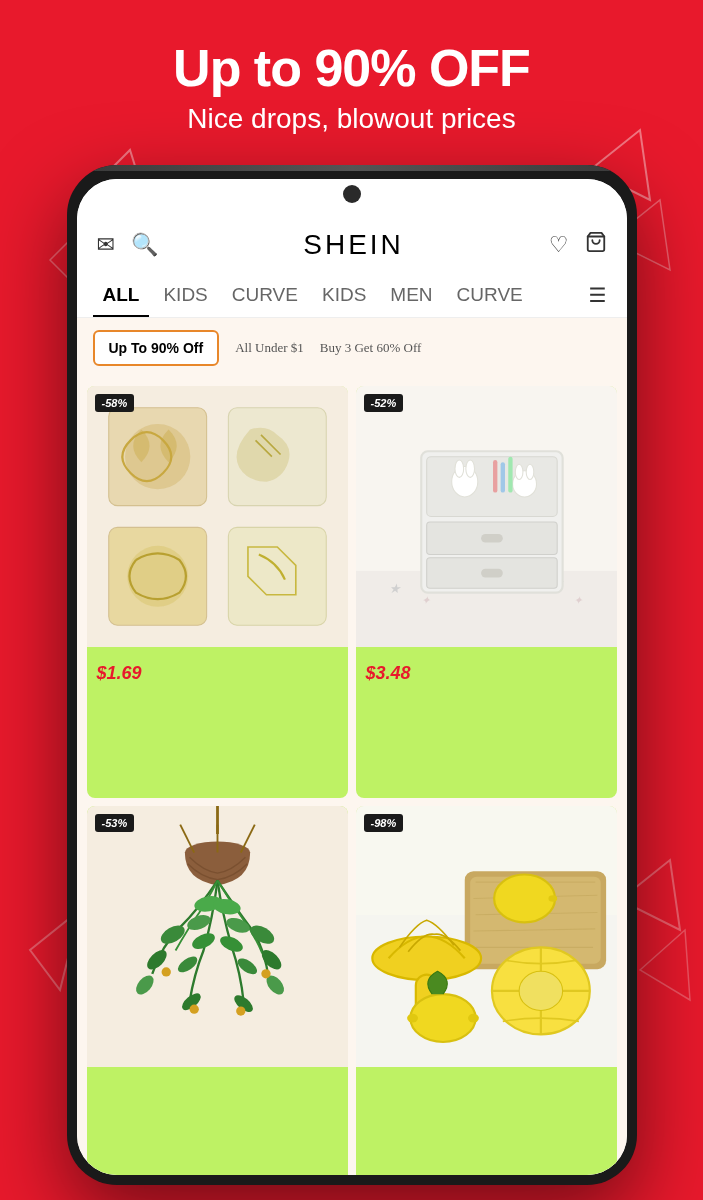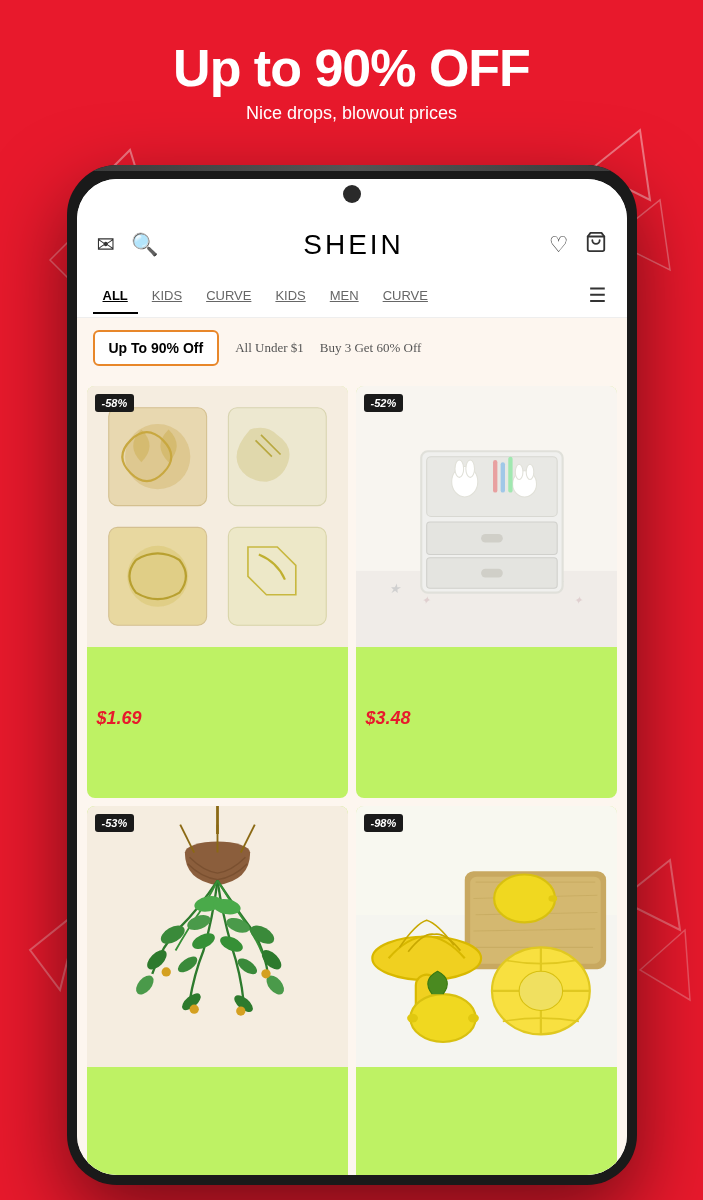--- a/index.html
+++ b/index.html
@@ -27,21 +27,21 @@
       z-index: 2;
     }
     .promo-banner .main-title {
       font-size: 52px;
       font-weight: 900;
       color: #fff;
       line-height: 1.1;
       letter-spacing: -1px;
     }
     .promo-banner .sub-title {
-      font-size: 18px;
+      font-size: 28px;
       color: #fff;
       font-weight: 400;
       margin-top: 6px;
     }
 
     
     .phone-frame {
       position: absolute;
       top: 165px;
       left: 50%;
@@ -115,27 +115,26 @@
     .nav-tabs {
       display: flex;
       align-items: center;
       padding: 0 16px;
       border-bottom: 1px solid #eee;
       background: #fff;
       gap: 4px;
     }
     .nav-tab {
       padding: 10px 10px;
-      font-size: 13px;
+      font-size: 19px;
       font-weight: 500;
       color: #666;
       cursor: pointer;
       white-space: nowrap;
       position: relative;
-      text-decoration: underline;
     }
     .nav-tab.active {
       color: #000;
       font-weight: 700;
     }
     .nav-tab.active::after {
       content: '';
       position: absolute;
       bottom: -1px;
       left: 0; right: 0;
@@ -217,21 +216,20 @@
       padding: 3px 7px;
       border-radius: 3px;
       z-index: 2;
     }
 
     .product-price {
       padding: 16px 10px;
       font-size: 18px;
       font-weight: 700;
       color: #e8192c;
-      margin-top: 45px;
     }
 
     
     .product-img {
       position: absolute;
       top: 0; left: 0; right: 0; bottom: 0;
       width: 100%;
       height: 100%;
     }
 

